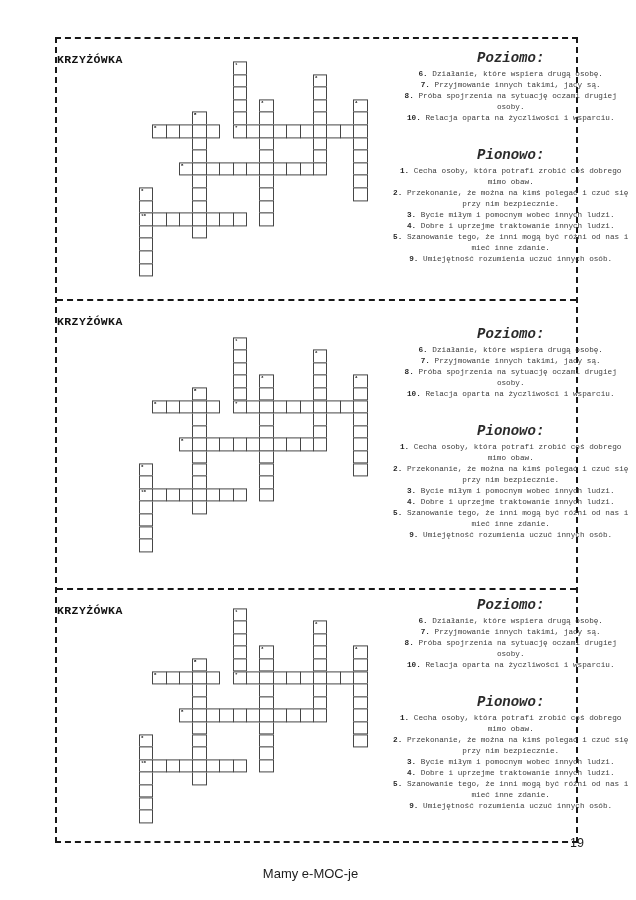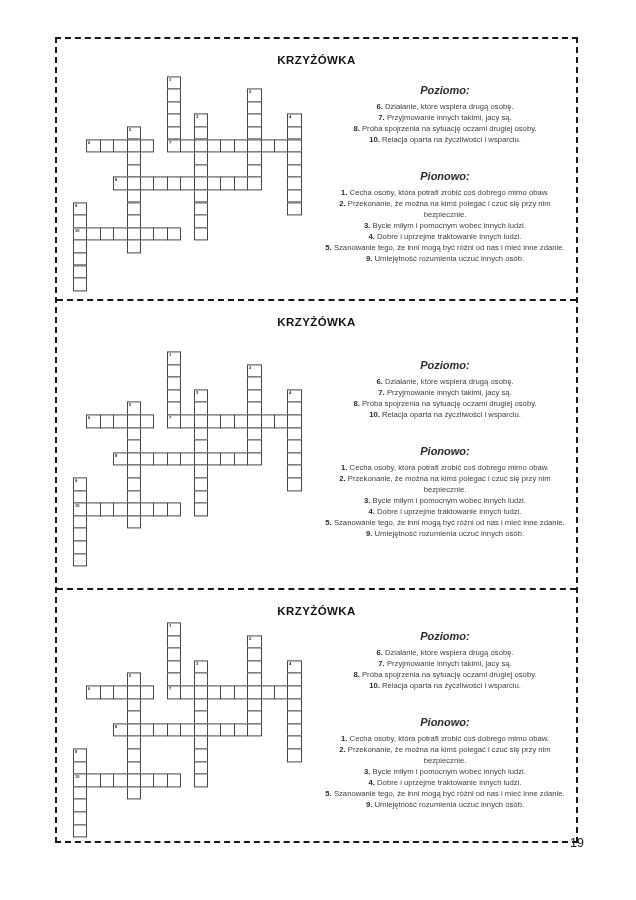--- a/index.html
+++ b/index.html
@@ -11,21 +11,21 @@
     overflow:hidden;
   }
   .frame{
     position:absolute;
     left:55px;top:37px;
     width:523px;height:806px;
     box-sizing:border-box;
     border:2px dashed #181818;
     display:flex;flex-direction:column;
   }
-  .panel{box-sizing:border-box;display:flex;flex-direction:column;}
+  .panel{box-sizing:border-box;display:flex;flex-direction:row;font-family:Liberation Mono, monospace;}
   .panel.p1{height:260px;}
   .panel.p2{height:289px;border-top:2px dashed #181818;}
   .panel.p3{flex:1;border-top:2px dashed #181818;}
   .title{
     margin:0;padding-top:13px;
     text-align:center;
     font-size:11.5px;line-height:16px;
     font-weight:bold;letter-spacing:.4px;color:#111;
   }
   .content{flex:1;position:relative;}
@@ -48,21 +48,21 @@
     font-weight:600;color:#222;white-space:nowrap;
   }
   .clues{
     position:absolute;left:268px;width:240px;
     top:50%;transform:translateY(-50%);
     margin-top:-10px;
     text-align:center;
   }
   .clue-group + .clue-group{margin-top:26px;}
   .clue-heading{
-    font-size:11px;line-height:11px;
+    font-size:14px;line-height:11px;
     font-weight:bold;font-style:italic;
     color:#2a2a2a;margin-bottom:5px;
   }
   .clue-line{font-size:7.7px;line-height:11px;color:#3e3e3e;}
   .clue-num{font-weight:bold;color:#2a2a2a;}
   .footer{
     position:absolute;left:0;top:866px;width:621px;
     text-align:center;font-size:13px;color:#1d1d1d;
   }
   .pagenum{
@@ -440,14 +440,15 @@
                 <div class="clue-line"><span class="clue-num">5.</span> <span>Szanowanie tego, że inni mogą być różni od nas i mieć inne zdanie.</span></div>
                 <div class="clue-line"><span class="clue-num">9.</span> <span>Umiejętność rozumienia uczuć innych osób.</span></div>
               </div>
           </div>
         </div>
       </div>
     </section>
 
   </div>
 
+  <div class="footer">Mamy e-MOC-je</div>
   <div class="pagenum">19</div>
 </div>
 
 </body></html>

